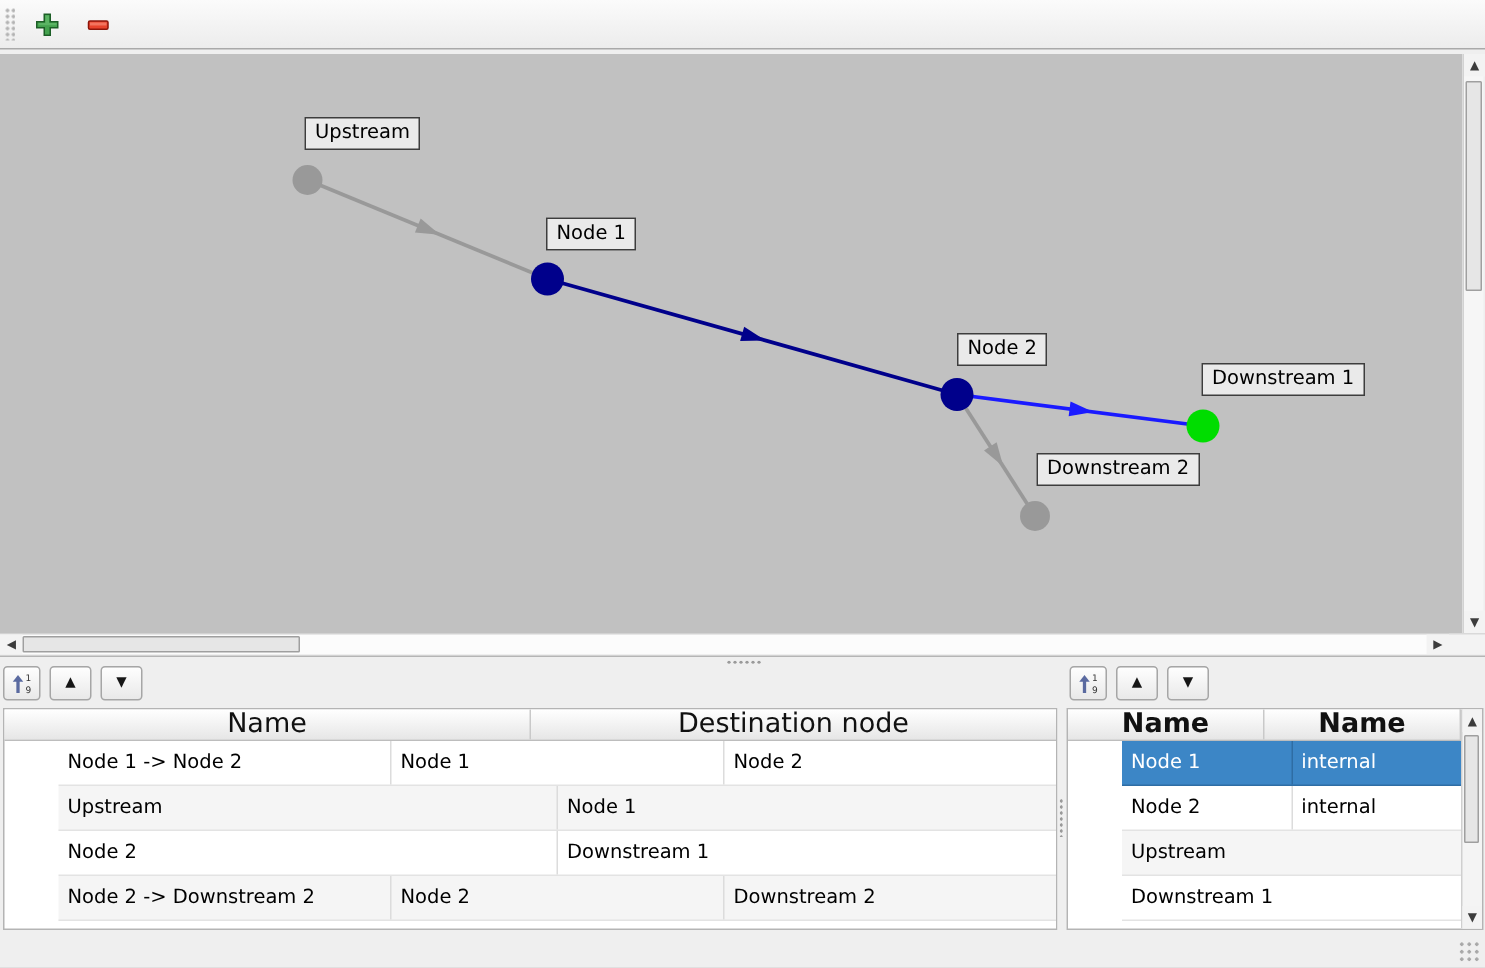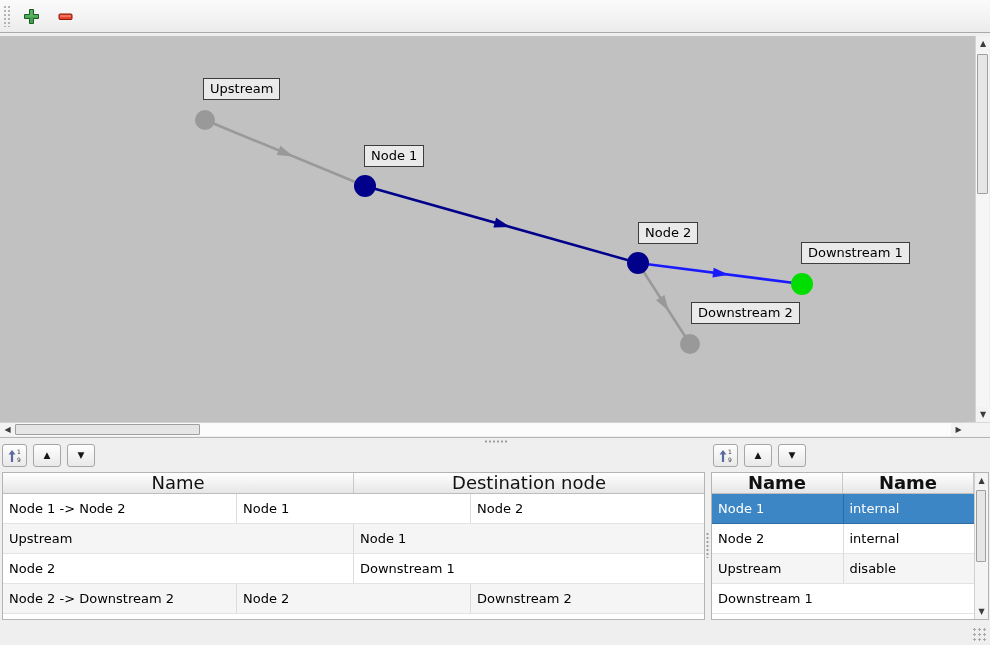--- a/index.html
+++ b/index.html
@@ -53,21 +53,21 @@
   .v-splitter { position:absolute; left:705px; top:29px; width:6px; height:148px; background:#efefef; }
   .v-splitter .dots { position:absolute; left:1px; top:60px; width:3px; height:26px;
     background-image:radial-gradient(circle,#9a9a9a 1px,transparent 1.2px); background-size:3px 4px; }
 
   .thead { display:flex; height:21px; background:linear-gradient(#ffffff,#e6e6e6); border-bottom:1px solid #bdbdbd; }
   .thcell { flex:1; text-align:center; line-height:20px; font-size:18px; color:#111;
     border-right:1px solid #c9c9c9; overflow:hidden; white-space:nowrap; }
   .thcell:last-child { border-right:none; }
   .node-frame .thcell { font-weight:bold; }
 
-  .tbody { position:relative; }
+  .tbody { position:relative;margin-left:36px; }
   .trow { display:flex; height:30px; background:#fff; border-bottom:1px solid #e3e3e3; }
   .edge-frame .trow:nth-child(even) { background:#f5f5f5; }
   .node-frame .trow:nth-child(odd):not(.selected) { background:#f5f5f5; }
   .tcell { flex:1; line-height:29px; padding-left:6px; border-right:1px solid #dcdcdc;
     overflow:hidden; white-space:nowrap; font-size:13px; color:#000; }
   .tcell:last-child { border-right:none; }
   .trow.selected { background:#3c86c6 !important; border-bottom:1px solid #2e6da4; }
   .trow.selected .tcell { color:#fff; border-right-color:#2e6da4; }
 
   .node-cols { position:absolute; left:0; top:0; width:262px; }
@@ -220,21 +220,20 @@
             <div class="trow selected">
               <div class="tcell">Node 1</div>
               <div class="tcell">internal</div>
             </div>
             <div class="trow">
               <div class="tcell">Node 2</div>
               <div class="tcell">internal</div>
             </div>
             <div class="trow">
               <div class="tcell">Upstream</div>
-              <div class="tcell">disable</div>
             </div>
             <div class="trow">
               <div class="tcell">Downstream 1</div>
             </div>
           </div>
       </div>
       <div class="table-vscroll">
         <div class="sb-btn" style="top:0;">▲</div>
         <div class="sb-thumb"></div>
         <div class="sb-btn" style="bottom:0;">▼</div>

